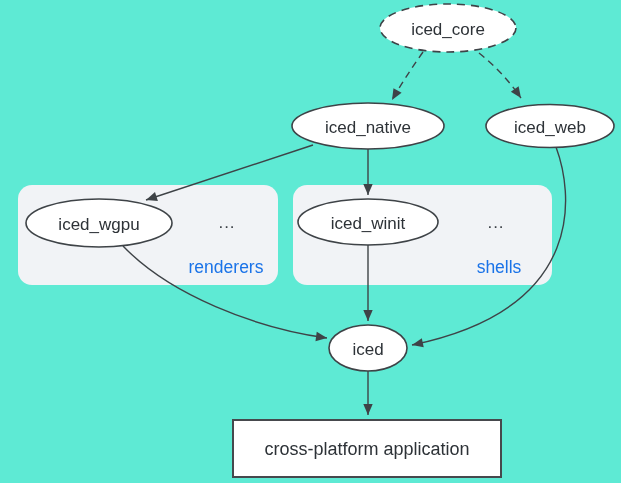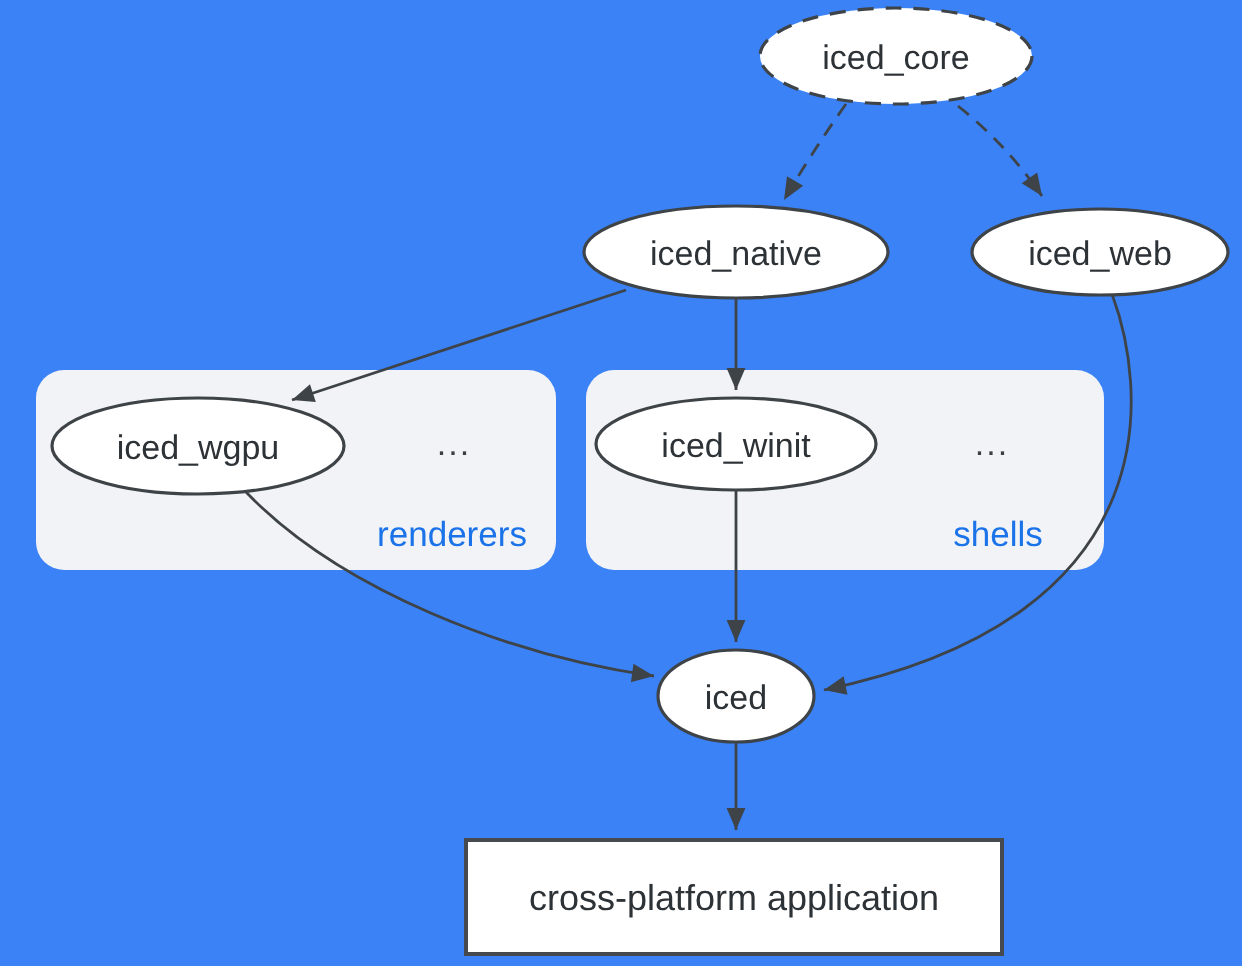--- a/index.html
+++ b/index.html
@@ -4,21 +4,21 @@
 <style>
   html, body {
     margin: 0;
     padding: 0;
     background: #ffffff;
   }
   .stage {
     position: relative;
     width: 621px;
     height: 483px;
-    background: #3b82f6;
+    background: #5eead4;
     overflow: hidden;
     font-family: "Liberation Sans", sans-serif;
   }
   svg { display: block; }
   .group-box   { fill: #f1f3f6; }
   .edge        { fill: none; stroke: #3e4347; stroke-width: 1.4px; }
   .edge.dashed { stroke-dasharray: 7 5; }
   .node-shape  { fill: #ffffff; stroke: #3e4347; stroke-width: 1.6px; }
   .node-shape.dashed { stroke-dasharray: 8 6; }
   .app-box     { fill: #ffffff; stroke: #46494d; stroke-width: 2px; }

